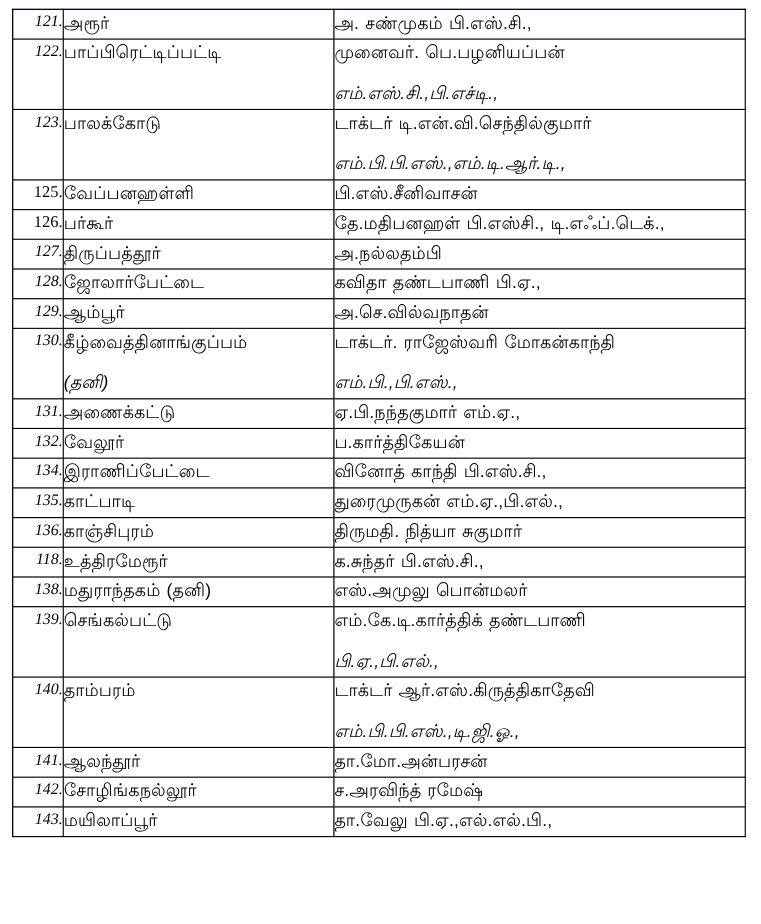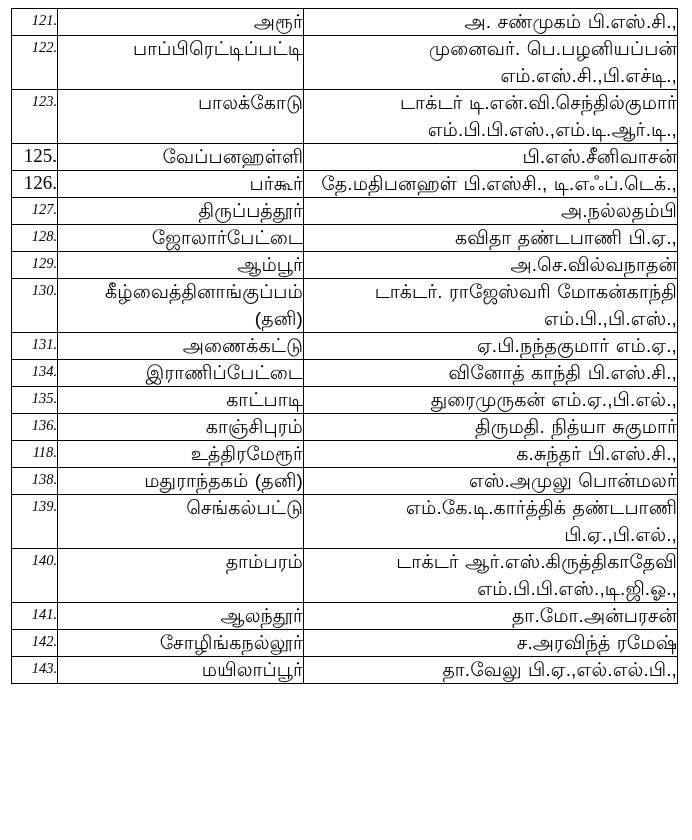--- a/index.html
+++ b/index.html
@@ -46,40 +46,40 @@
     text-align: right;
     padding: 3px 6px 3px 2px;
     font-family: "Liberation Serif", "DejaVu Serif", serif;
     font-style: italic;
     font-size: 14.5px;
     line-height: 23px;
     white-space: nowrap;
   }
   .cell-num.upright {
     font-style: normal;
-    font-size: 19px;
+    font-size: 15px;
   }
 
   .cell-text {
     padding: 2px 6px 3px 8px;
     font-family: "Liberation Sans", "DejaVu Sans", sans-serif;
-    font-size: 19px;
+    font-size: 16px;
     line-height: 26px;
     letter-spacing: 0.1px;
     word-spacing: 1px;
-    text-align: right;
   }
 
   .cell-text .line {
     display: block;
     white-space: nowrap;
   }
 
   .cell-text .line + .line {
-    margin-top: 1px;
+    margin-top: 11px;
+    font-style: italic;
   }
 </style>
 </head>
 <body>
 
 <div class="page">
   <table class="constituency-table">
     <colgroup>
       <col class="col-num">
       <col class="col-name">
@@ -174,20 +174,29 @@
         <tr>
           <td class="cell-num">131.</td>
           <td class="cell-text">
             <span class="line">அணைக்கட்டு</span>
           </td>
           <td class="cell-text">
             <span class="line">ஏ.பி.நந்தகுமார் எம்.ஏ.,</span>
           </td>
         </tr>
         <tr>
+          <td class="cell-num">132.</td>
+          <td class="cell-text">
+            <span class="line">வேலூர்</span>
+          </td>
+          <td class="cell-text">
+            <span class="line">ப.கார்த்திகேயன்</span>
+          </td>
+        </tr>
+        <tr>
           <td class="cell-num">134.</td>
           <td class="cell-text">
             <span class="line">இராணிப்பேட்டை</span>
           </td>
           <td class="cell-text">
             <span class="line">வினோத் காந்தி பி.எஸ்.சி.,</span>
           </td>
         </tr>
         <tr>
           <td class="cell-num">135.</td>

